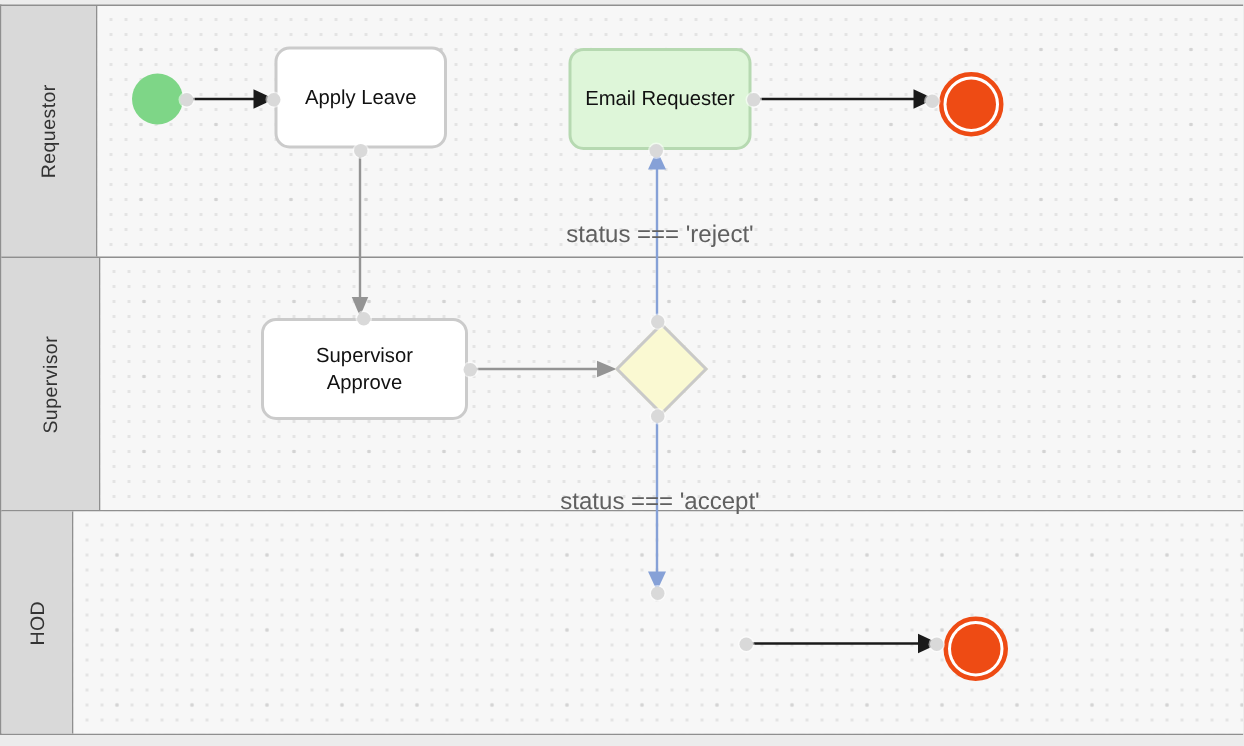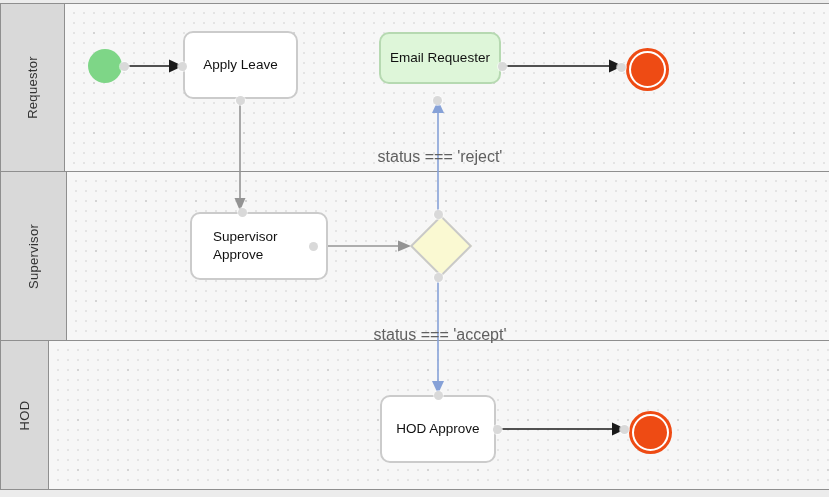--- a/index.html
+++ b/index.html
@@ -20,21 +20,21 @@
   .edge-grey line{stroke:#949494;stroke-width:1.6;}
   .edge-grey polygon{fill:#949494;}
   .edge-blue line{stroke:#86a1d7;stroke-width:1.6;}
   .edge-blue polygon{fill:#86a1d7;}
 
   .edge-label{position:absolute;z-index:3;transform:translate(-50%,-50%);font-size:16px;color:#606060;white-space:nowrap;}
 
   
   .node{position:absolute;z-index:4;box-sizing:border-box;}
   .start-event{width:34px;height:34px;border-radius:50%;background:#7ed687;}
-  .task{background:#fff;border:2px solid #cbcbcb;border-radius:10px;display:flex;align-items:center;justify-content:center;text-align:left;font-size:13.5px;color:#111;line-height:1.3;padding:4px;}
+  .task{background:#fff;border:2px solid #cbcbcb;border-radius:10px;display:flex;align-items:center;justify-content:center;text-align:center;font-size:13.5px;color:#111;line-height:1.3;padding:4px;}
   .task-green{background:#def6d9;border-color:#b6d9b1;}
   .gateway{width:44px;height:44px;background:#faf9d2;border:2px solid #c9c9c9;transform:rotate(45deg);}
   .end-event{width:37px;height:37px;border-radius:50%;background:#fff;border:3.5px solid #ee4b14;position:absolute;z-index:4;}
   .end-inner{position:absolute;left:2px;top:2px;right:2px;bottom:2px;border-radius:50%;background:#ee4b14;}
 
   
   .port{position:absolute;z-index:5;width:9px;height:9px;border-radius:50%;background:#d9d9d9;box-shadow:0 0 0 1px rgba(255,255,255,.55);}
 </style>
 </head>
 <body>
@@ -95,37 +95,34 @@
 
   <div class="edge-label" style="left:440px;top:157px;">status === 'reject'</div>
   <div class="edge-label" style="left:440px;top:335px;">status === 'accept'</div>
 
   <div class="node start-event" style="left:88px;top:49px;"></div>
 
   <div class="node task" style="left:183px;top:31px;width:115px;height:68px;">
     <span>Apply Leave</span>
   </div>
 
-  <div class="node task task-green" style="left:379px;top:32px;width:122px;height:52px;">
+  <div class="node task task-green" style="left:379px;top:32px;width:122px;height:68px;">
     <span>Email Requester</span>
   </div>
 
   <div class="end-event" style="left:626px;top:48px;">
     <div class="end-inner"></div>
   </div>
 
-  <div class="node task" style="left:190px;top:212px;width:138px;height:68px;">
+  <div class="node task" style="left:174px;top:212px;width:138px;height:68px;">
     <span style="max-width:92px;display:inline-block;">Supervisor Approve</span>
   </div>
 
   <div class="node gateway" style="left:419px;top:224px;"></div>
 
-  <div class="node task" style="left:380px;top:395px;width:116px;height:68px;">
-    <span>HOD Approve</span>
-  </div>
 
   <div class="end-event" style="left:629px;top:411px;">
     <div class="end-inner"></div>
   </div>
 
   <div class="port" style="left:119.5px;top:61.5px;"></div>
   <div class="port" style="left:177.5px;top:61.5px;"></div>
   <div class="port" style="left:235.5px;top:95.5px;"></div>
   <div class="port" style="left:237.5px;top:207.5px;"></div>
   <div class="port" style="left:308.5px;top:241.5px;"></div>

